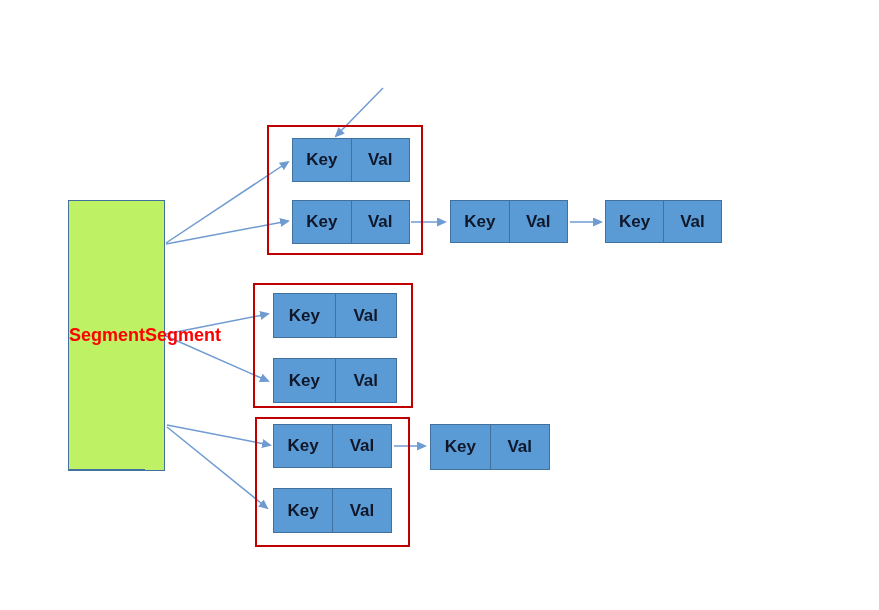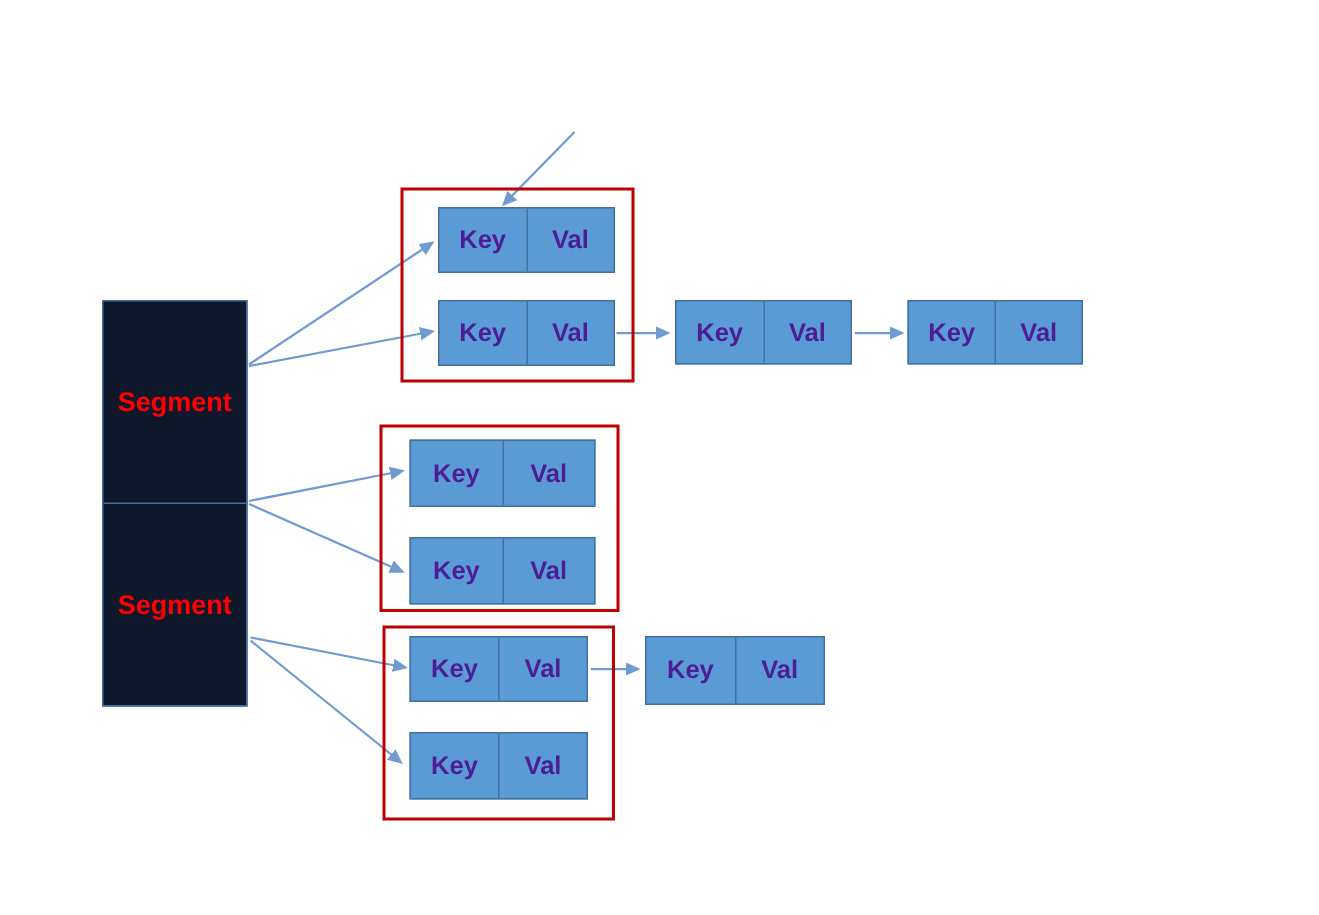--- a/index.html
+++ b/index.html
@@ -15,39 +15,39 @@
   }
   .wavy{
     text-decoration:underline;
     text-decoration-style:wavy;
     text-decoration-color:#ff2a2a;
     text-decoration-thickness:1px;
     text-underline-offset:4px;
   }
   .segcol{
     position:absolute;left:68px;top:200px;width:97px;height:271px;
-    background:#0f172a;border:1.5px solid #41719c;
-    display:flex;flex-direction:column;text-align:center;
+    background:#bef264;border:1.5px solid #41719c;
+    display:flex;flex-direction:row;text-align:center;
   }
   .segcell{
     flex:1;display:flex;align-items:center;justify-content:center;
     border-bottom:1.5px solid #41719c;
   }
   .segcell:last-child{border-bottom:none;}
   .seglabel{color:#ff0000;font-weight:700;font-size:18px;white-space:nowrap;}
   .group{position:absolute;border:2px solid #c00000;background:transparent;}
   .g1{left:267px;top:125px;width:156px;height:130px;}
   .g2{left:253px;top:283px;width:160px;height:125px;}
   .g3{left:255px;top:417px;width:155px;height:130px;}
   .node{
     position:absolute;display:flex;background:#5b9bd5;border:1.5px solid #41719c;
   }
   .node .cell{
     flex:1;display:flex;align-items:center;justify-content:center;
-    color:#4c1d95;font-weight:700;font-size:17px;
+    color:#0f172a;font-weight:700;font-size:17px;
   }
   .node .cell.key{border-right:1.5px solid #41719c;}
   .n1{left:292px;top:138px;width:118px;height:44px;}
   .n2{left:292px;top:200px;width:118px;height:44px;}
   .n3{left:450px;top:200px;width:118px;height:43px;}
   .n4{left:605px;top:200px;width:117px;height:43px;}
   .n5{left:273px;top:293px;width:124px;height:45px;}
   .n6{left:273px;top:358px;width:124px;height:45px;}
   .n7{left:273px;top:424px;width:119px;height:44px;}
   .n8{left:273px;top:488px;width:119px;height:45px;}

